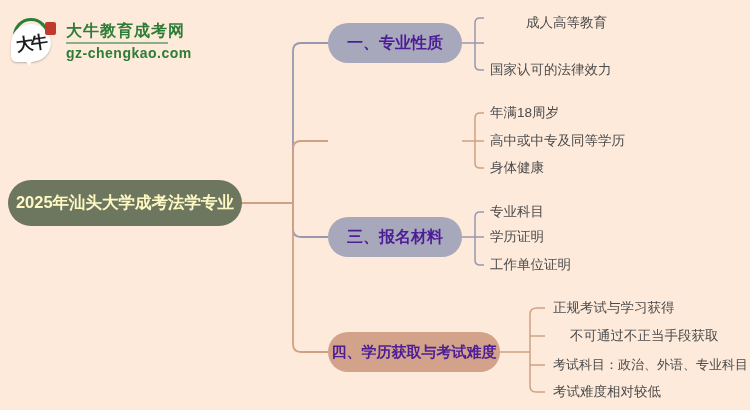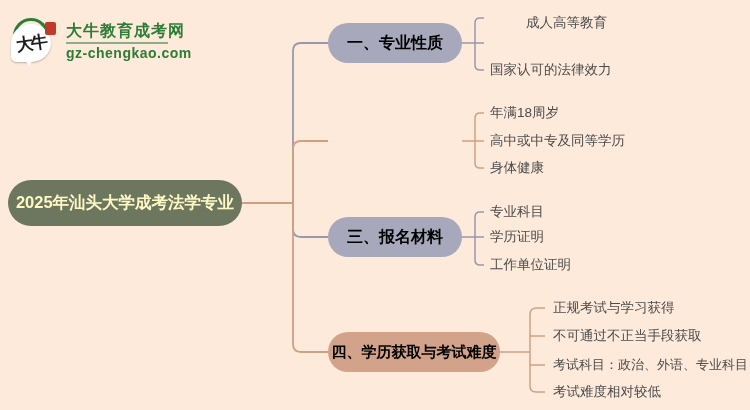--- a/index.html
+++ b/index.html
@@ -55,21 +55,21 @@
   
   .pill {
     position: absolute; display: flex; align-items: center; justify-content: center;
     white-space: nowrap;
   }
   .root-pill {
     left: 8px; top: 180px; width: 234px; height: 46px; border-radius: 23px;
     background: var(--root-fill, #6d765f);
     color: #fef9c3; font-weight: bold; font-size: 16.5px;
   }
-  .branch-pill { height: 40px; border-radius: 20px; font-weight: bold; color: #000000; }
+  .branch-pill { height: 40px; border-radius: 20px; font-weight: bold; color: #4c1d95; }
   .branch-pill.purple { background: var(--purple-fill, #a8a8bc); }
   .branch-pill.salmon { background: var(--salmon-fill, #d2a28b); }
   .bp1 { left: 328px; top: 23px;  width: 134px; font-size: 16px; }
   .bp2 { left: 328px; top: 121px; width: 134px; font-size: 16px; }
   .bp3 { left: 328px; top: 217px; width: 134px; font-size: 16px; }
   .bp4 { left: 328px; top: 332px; width: 172px; font-size: 15px; }
 
   .leaf {
     position: absolute; font-size: 13.5px; color: #4b4b4b;
     line-height: 18px; white-space: nowrap;
@@ -121,17 +121,17 @@
 
   <div class="leaf" style="left:490px; top:104px;">年满18周岁</div>
   <div class="leaf" style="left:490px; top:132px;">高中或中专及同等学历</div>
   <div class="leaf" style="left:490px; top:159px;">身体健康</div>
 
   <div class="leaf" style="left:490px; top:203px;">专业科目</div>
   <div class="leaf" style="left:490px; top:228px;">学历证明</div>
   <div class="leaf" style="left:490px; top:256px;">工作单位证明</div>
 
   <div class="leaf" style="left:553px; top:299px;">正规考试与学习获得</div>
-  <div class="leaf" style="left:553px; top:327px;">不可通过不正当手段获取</div>
+  <div class="leaf" style="left:570px; top:327px;">不可通过不正当手段获取</div>
   <div class="leaf" style="left:553px; top:356px; font-size:13px;">考试科目：政治、外语、专业科目</div>
   <div class="leaf" style="left:553px; top:383px;">考试难度相对较低</div>
 
 </div>
 
 </body></html>

